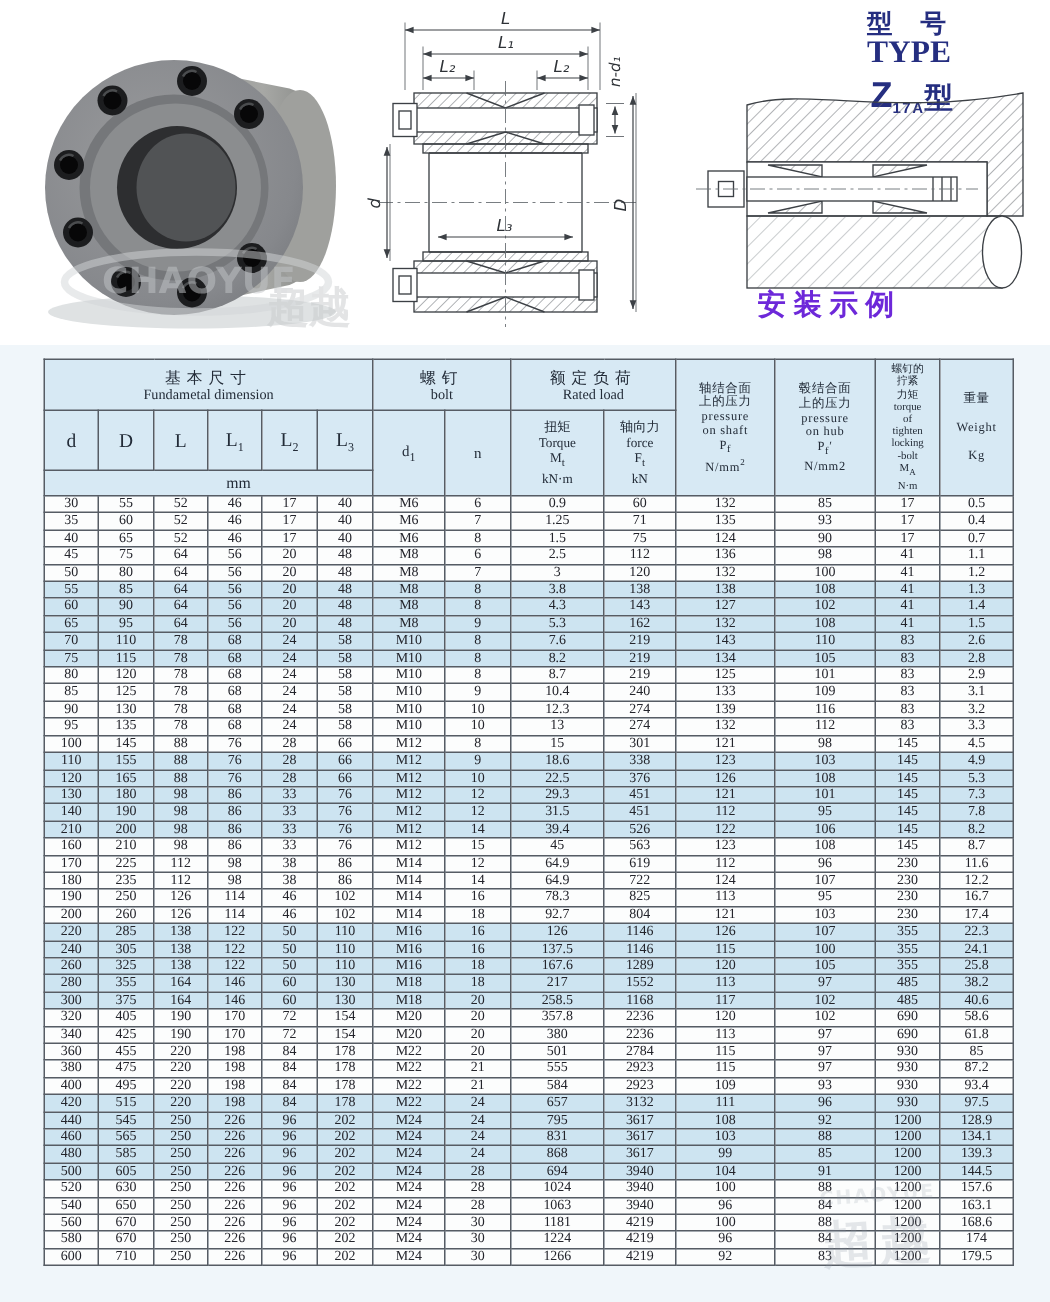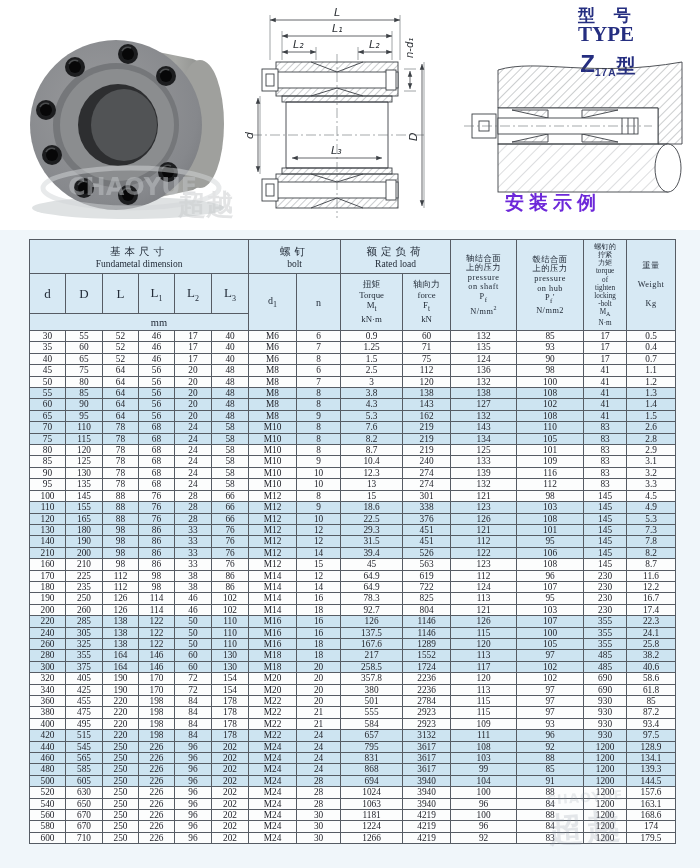--- a/index.html
+++ b/index.html
@@ -764,21 +764,21 @@
         <tr class="band">
           <td>300</td>
           <td>375</td>
           <td>164</td>
           <td>146</td>
           <td>60</td>
           <td>130</td>
           <td>M18</td>
           <td>20</td>
           <td>258.5</td>
-          <td>1724</td>
+          <td>1168</td>
           <td>117</td>
           <td>102</td>
           <td>485</td>
           <td>40.6</td>
         </tr>
         <tr>
           <td>320</td>
           <td>405</td>
           <td>190</td>
           <td>170</td>

